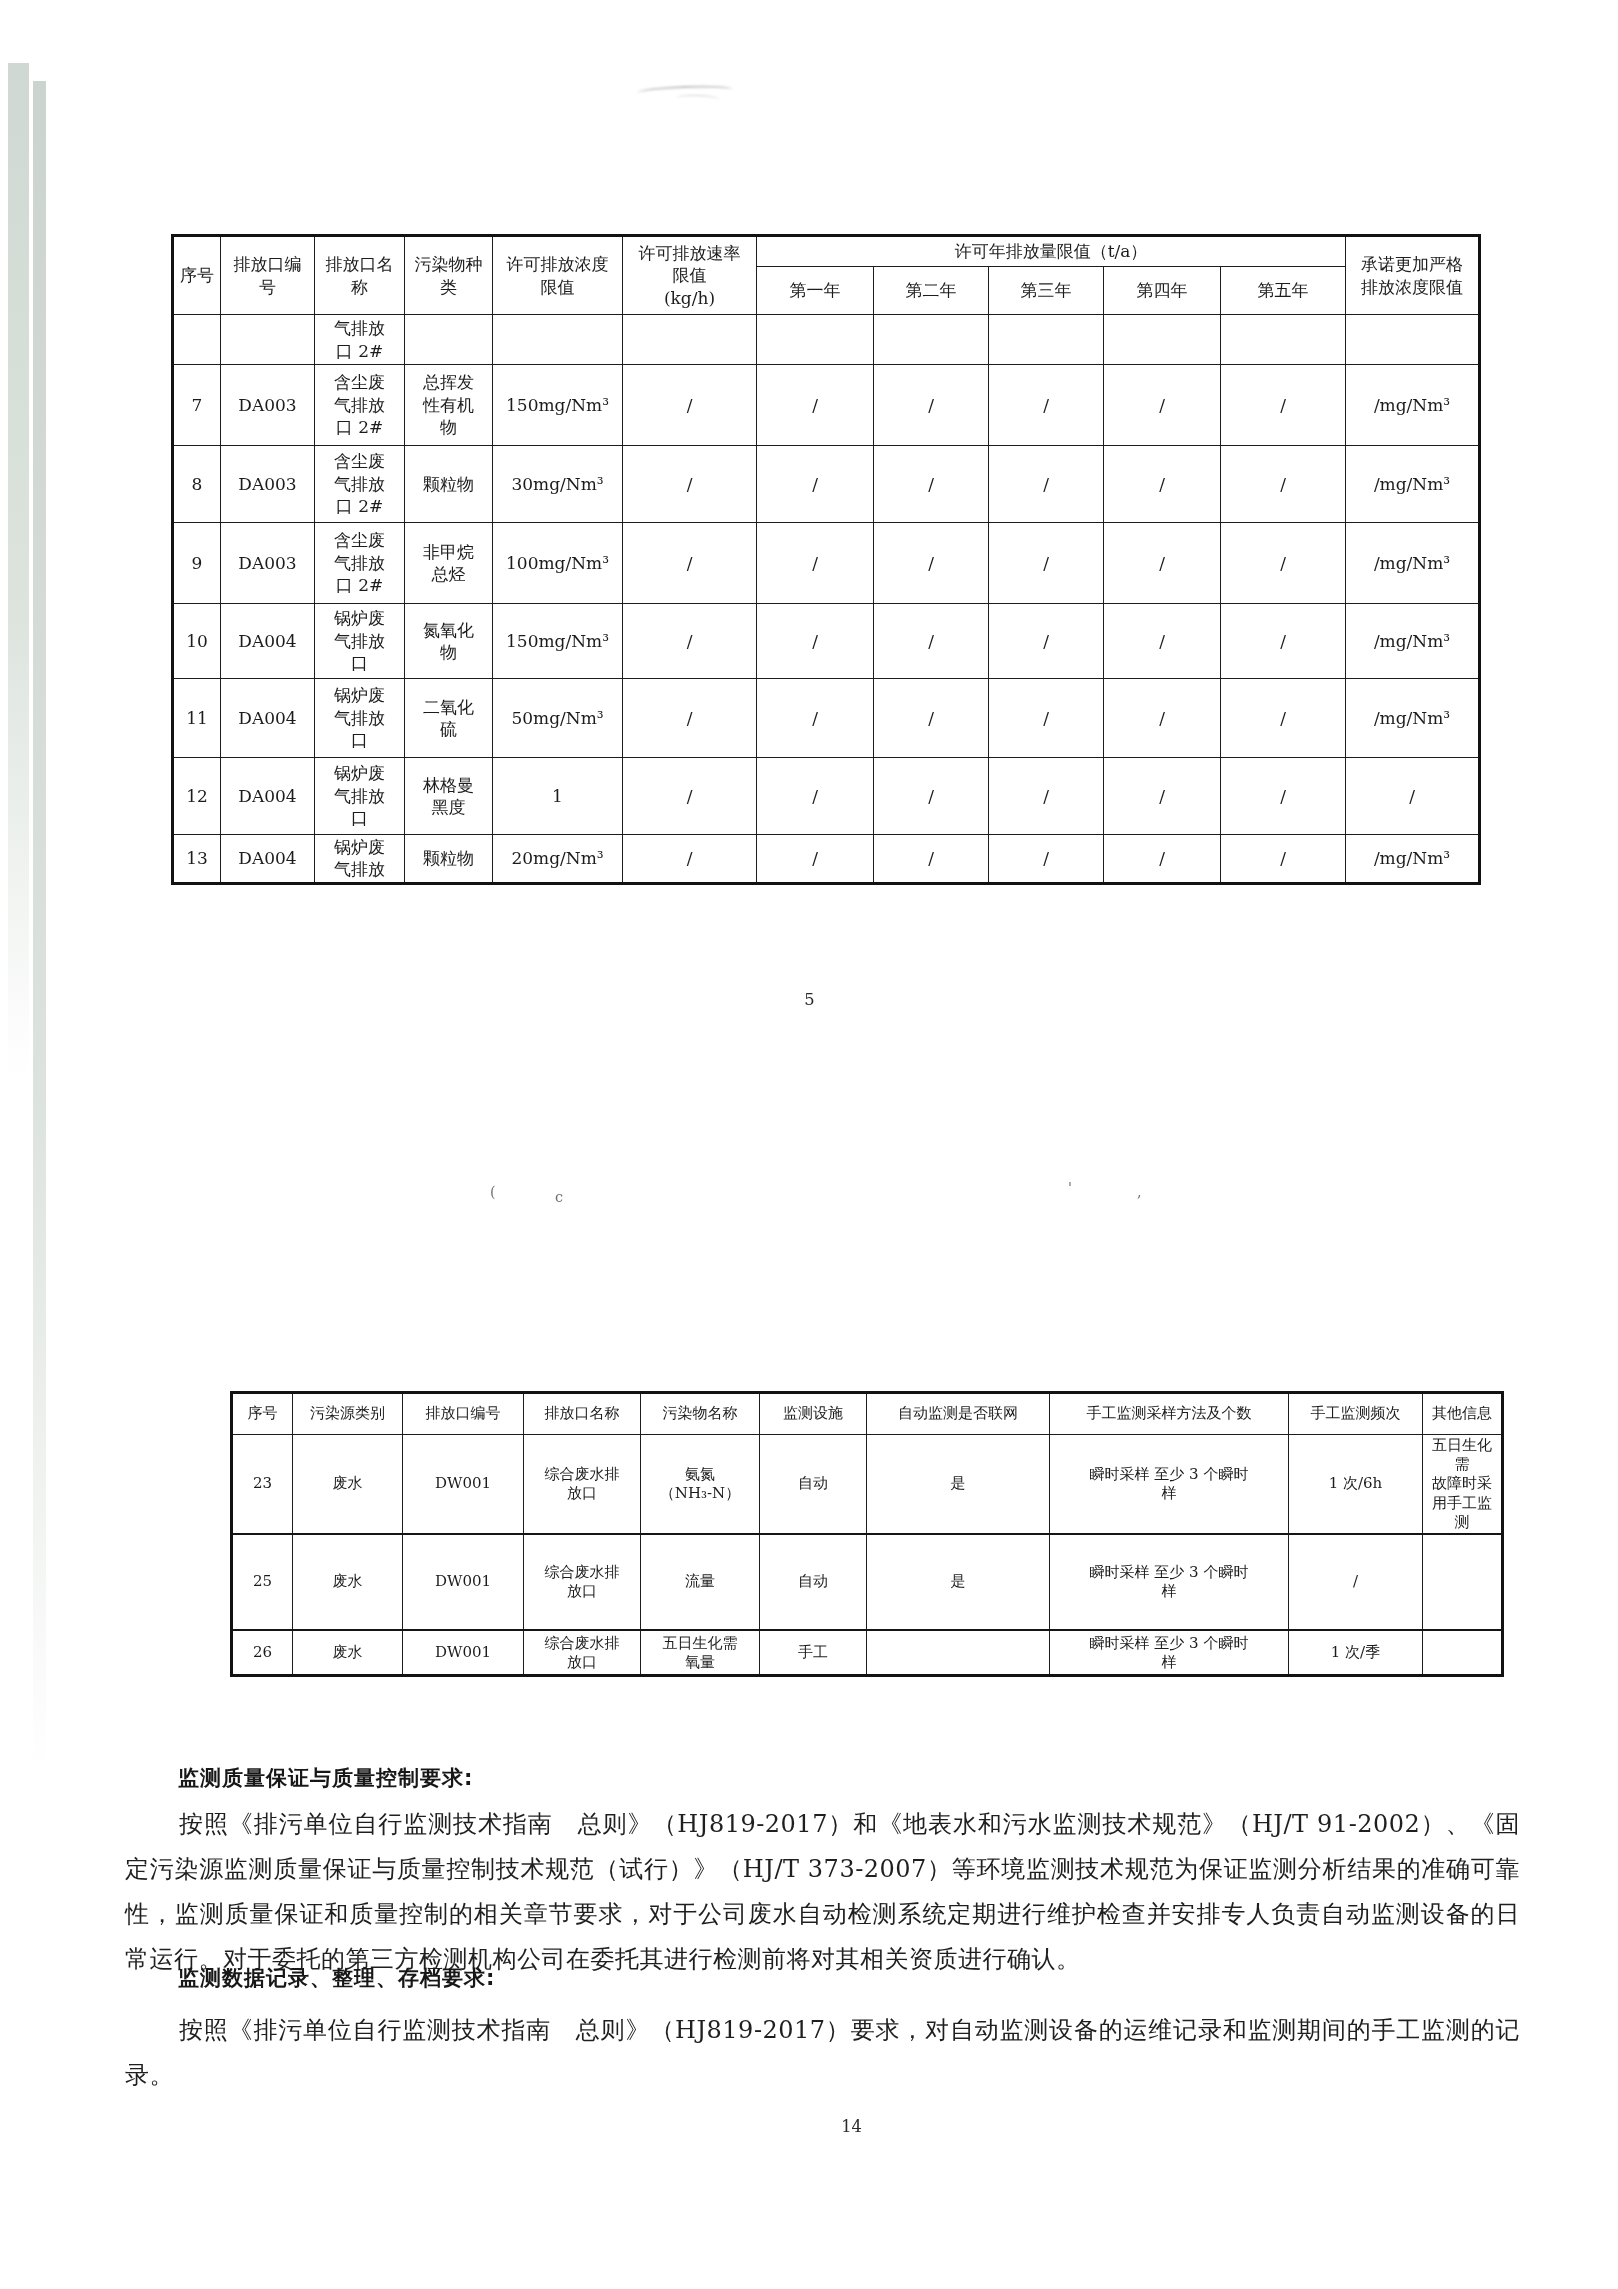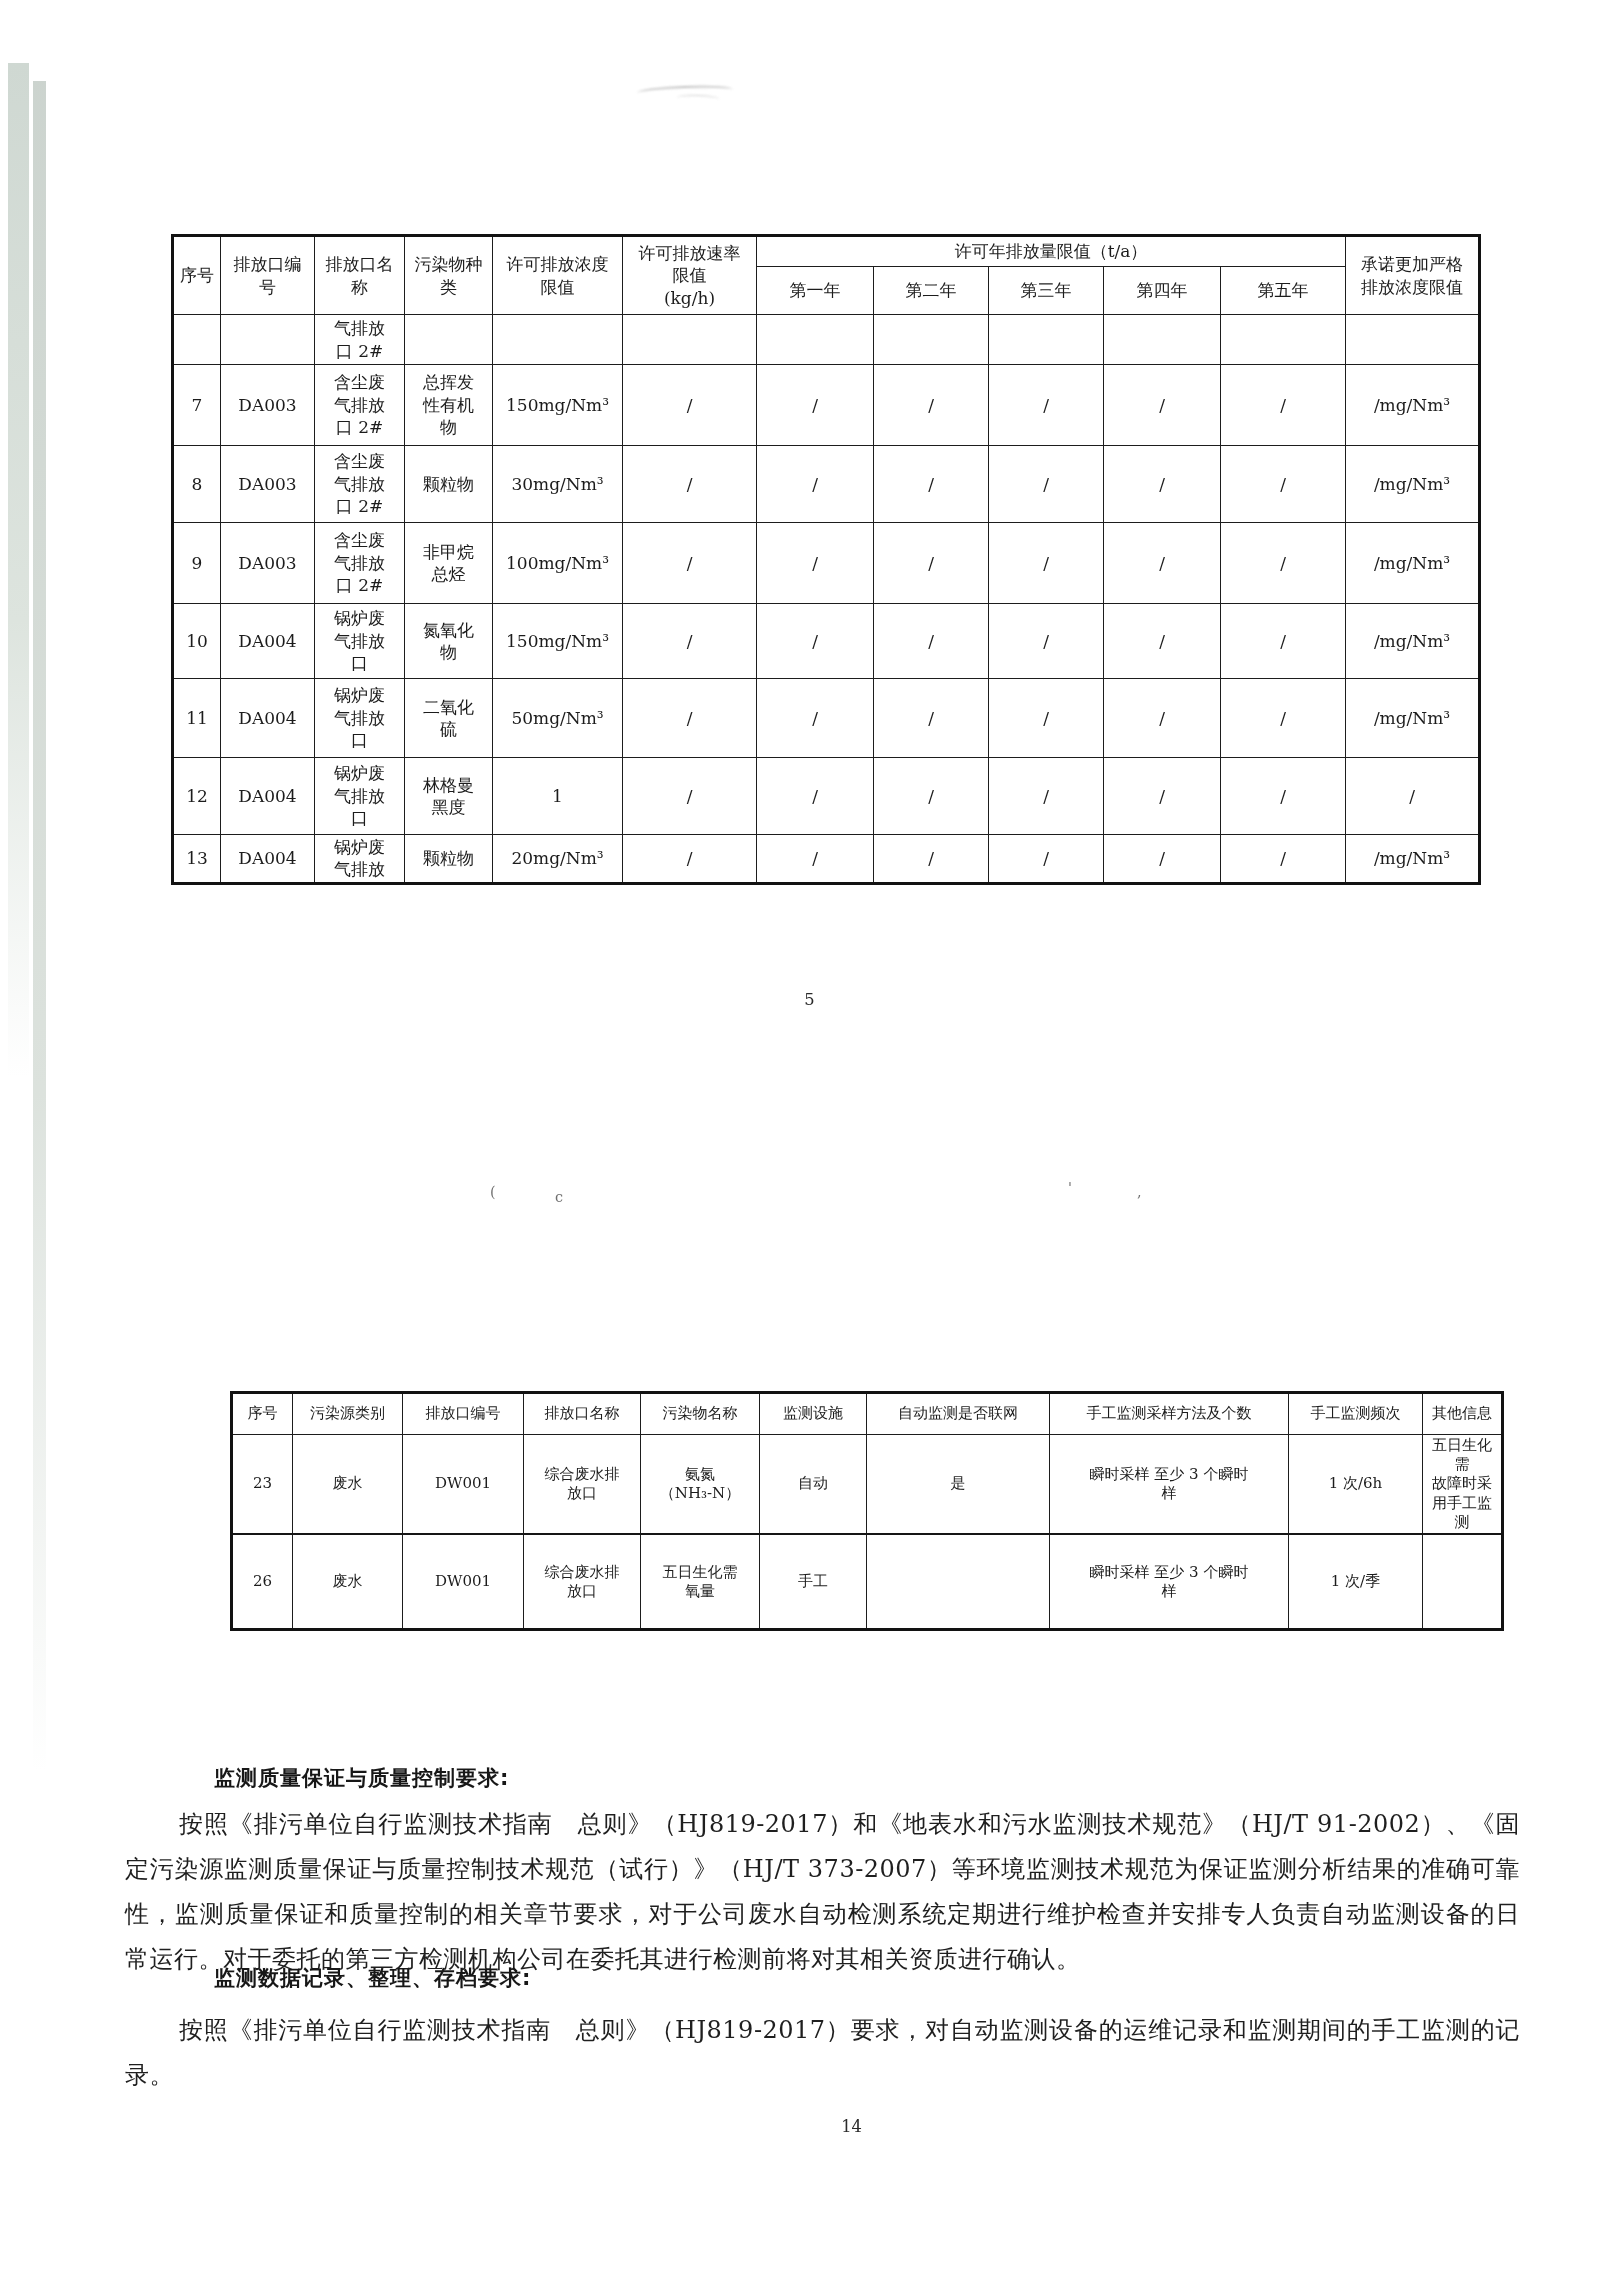--- a/index.html
+++ b/index.html
@@ -57,21 +57,20 @@
   #table2 tbody tr:nth-child(4){height:40px;}
   #table2 tbody tr:nth-child(5){height:46px;}
   
   .pgnum{position:absolute;left:0;width:1619px;text-align:center;font-size:16.3px;color:#2a2a2a;}
   #pgnum-mid{top:990px;}
   #pgnum-bottom{top:2117px;padding-left:42px;}
   .sec-heading{
     position:absolute;left:178px;font-size:21px;font-weight:bold;
     font-family:"DejaVu Sans","Liberation Sans",sans-serif;color:#171717;
     letter-spacing:1px;
-    margin-left:36px;
   }
   #qa-heading{top:1764px;}
   #record-heading{top:1964px;}
   .para{
     position:absolute;left:125px;width:1395px;font-size:24px;line-height:45px;
     text-align:justify;text-indent:54px;color:#1f1f1f;letter-spacing:0.5px;
   }
   #qa-body{top:1802px;}
   #record-body{top:2008px;}
 </style>
@@ -308,20 +307,34 @@
           <td>是</td>
           <td>瞬时采样 至少 3 个瞬时
 样</td>
           <td>1 次/6h</td>
           <td>五日生化需
 故障时采
 用手工监
 测</td>
         </tr>
         <tr>
+          <td>25</td>
+          <td>废水</td>
+          <td>DW001</td>
+          <td>综合废水排
+放口</td>
+          <td>流量</td>
+          <td>自动</td>
+          <td>是</td>
+          <td>瞬时采样 至少 3 个瞬时
+样</td>
+          <td>/</td>
+          <td></td>
+        </tr>
+        <tr>
           <td>26</td>
           <td>废水</td>
           <td>DW001</td>
           <td>综合废水排
 放口</td>
           <td>五日生化需
 氧量</td>
           <td>手工</td>
           <td></td>
           <td>瞬时采样 至少 3 个瞬时

